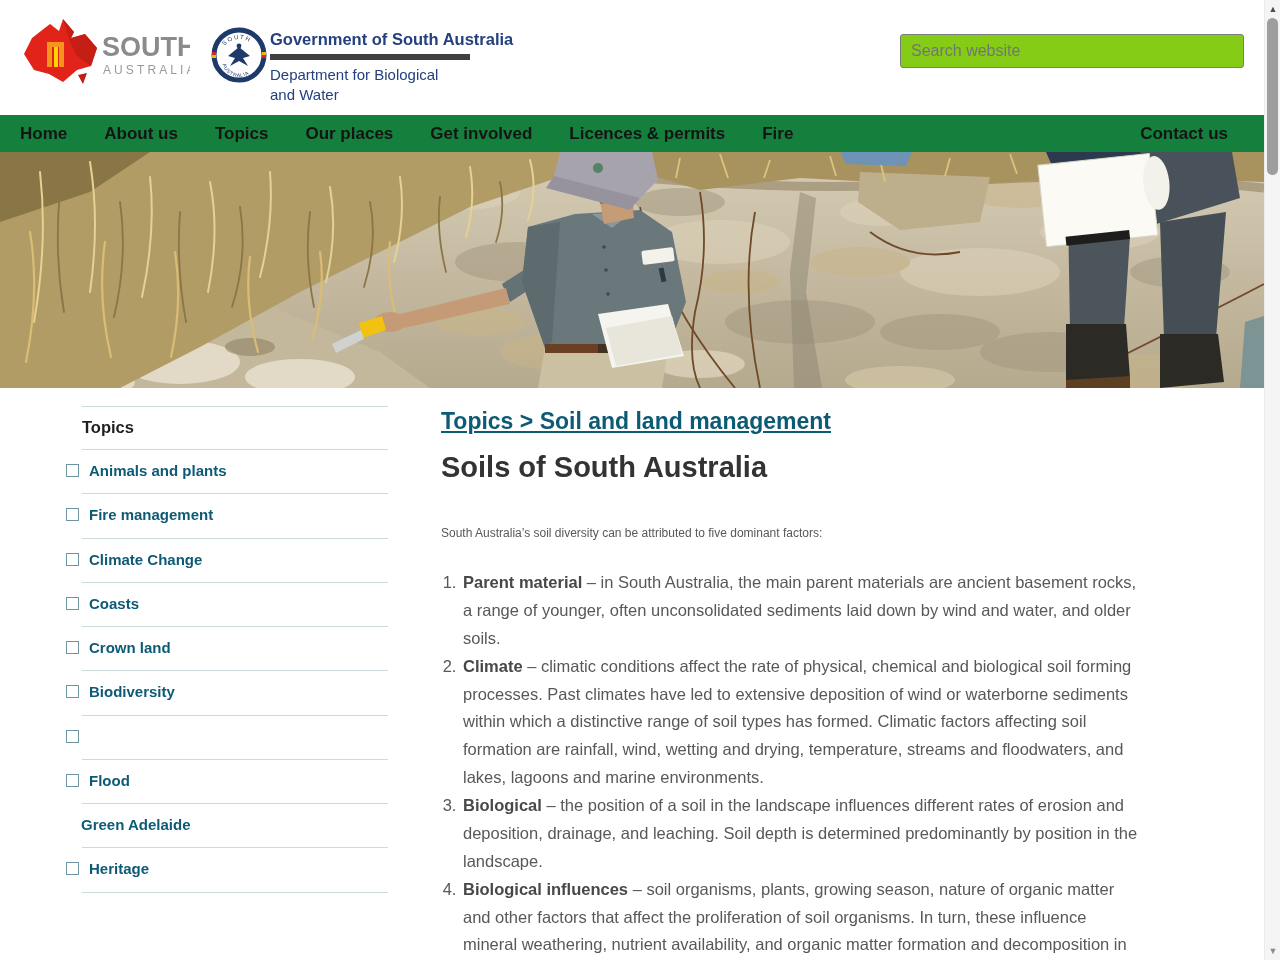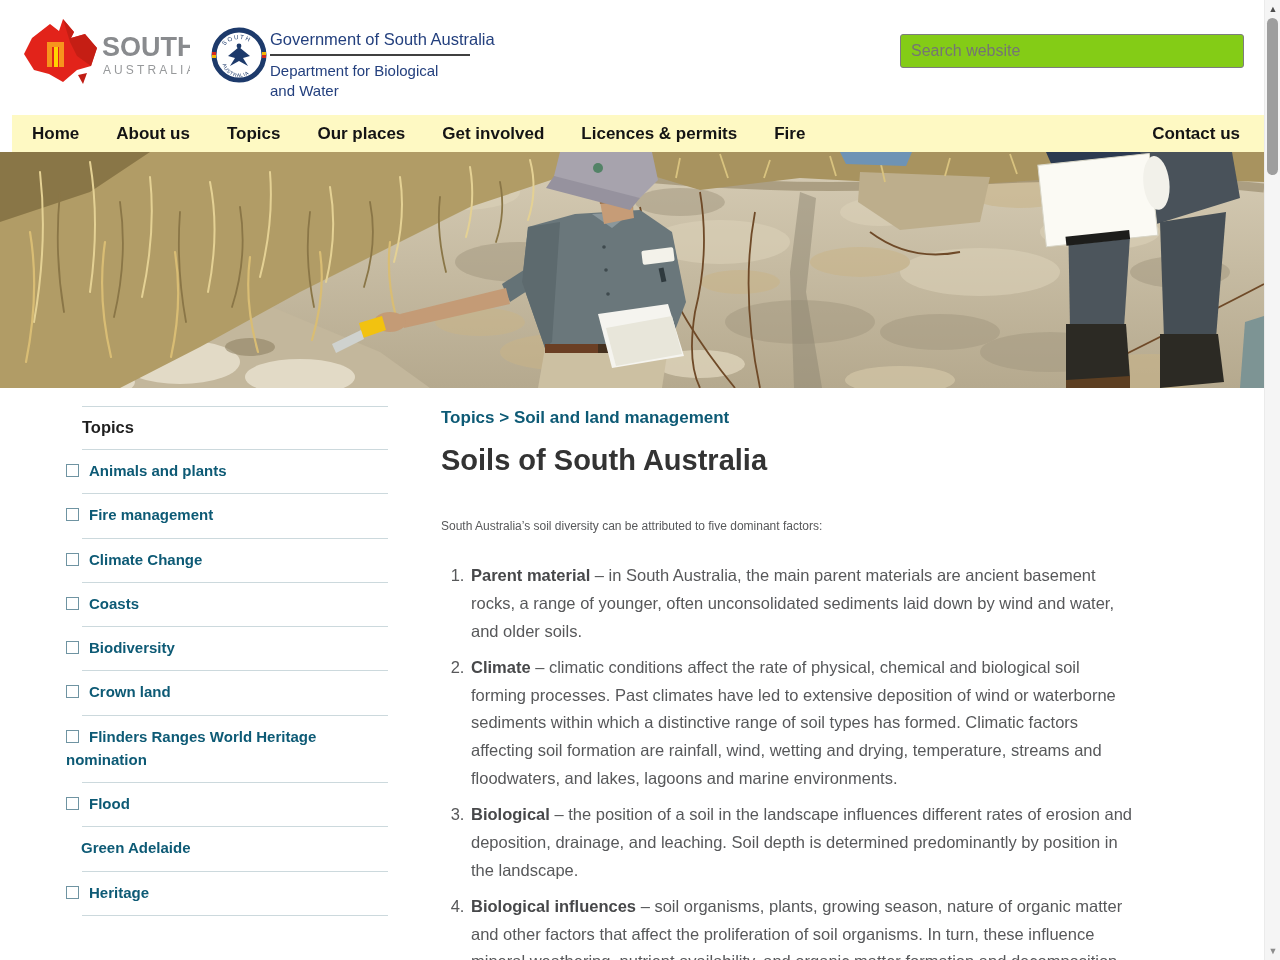--- a/index.html
+++ b/index.html
@@ -4,56 +4,56 @@
 <style>
   html,body{margin:0;padding:0;background:#fff;}
   .page{position:relative;width:1280px;height:960px;background:#fff;overflow:hidden;
         font-family:"Liberation Sans",sans-serif;}
 
   
   .header{position:absolute;left:0;top:0;width:1264px;height:115px;background:#fff;}
   .brand-logo{position:absolute;left:18px;top:12px;width:172px;height:80px;cursor:pointer;}
   .crest{position:absolute;left:211px;top:27px;width:56px;height:56px;cursor:pointer;}
   .gov-block{position:absolute;left:270px;top:30px;width:200px;color:#24407e;}
-  .gov-title{font-size:16.5px;font-weight:normal;padding-bottom:5px;border-bottom:2px solid #404040;white-space:nowrap;}
+  .gov-title{font-size:16.5px;font-weight:bold;padding-bottom:5px;border-bottom:6px solid #404040;white-space:nowrap;}
   .gov-dept{font-size:15px;line-height:1.35;padding-top:5px;}
   .search-input{position:absolute;left:900px;top:34px;width:344px;height:34px;box-sizing:border-box;
       border:1px solid #7d7d7d;border-radius:3px;padding:0 10px;font-size:16px;color:#333;
       font-family:"Liberation Sans",sans-serif;background:#84cc16;}
   .search-input::placeholder{color:#757575;opacity:1;}
 
   
-  .nav{position:absolute;left:12px;top:115px;width:1264px;height:37px;display:flex;align-items:center;
-       gap:37px;padding-left:20px;box-sizing:border-box;background:#fef9c3;}
+  .nav{position:absolute;left:0;top:115px;width:1264px;height:37px;display:flex;align-items:center;
+       gap:37px;padding-left:20px;box-sizing:border-box;background:#15803d;}
   .nav a{font-size:17px;font-weight:bold;color:#141414;text-decoration:none;white-space:nowrap;cursor:pointer;}
   .nav .nav-right{margin-left:auto;margin-right:36px;}
 
   
   .hero{position:absolute;left:0;top:152px;width:1264px;height:236px;overflow:hidden;}
   .hero svg{display:block;}
 
   
   .sidebar{position:absolute;left:66px;top:406px;width:322px;}
   .sidebar-heading{position:relative;margin:0;padding:12px 0 12px 16px;font-size:16.5px;font-weight:bold;color:#1f1f1f;}
   .sidebar-heading::before,.side-row::after{content:"";position:absolute;left:16px;right:0;top:0;height:1px;background:#ccd9dd;}
   .side-list{list-style:none;margin:0;padding:0;}
   .side-row{position:relative;padding:10px 0 11px 0;font-size:15px;font-weight:bold;line-height:1.55;}
   .side-row a{color:#0d5a75;text-decoration:none;cursor:pointer;}
   .side-row .bullet{display:inline-block;width:11px;height:11px;border:1.5px solid #6f94a2;
       margin:0 10px 0 0;vertical-align:-1px;background:#fff;}
   .side-row.no-bullet{padding-left:15px;}
 
   
   .main{position:absolute;left:441px;top:408px;width:700px;color:#57585a;}
-  .breadcrumb{font-size:17px;font-weight:bold;color:#0d5a75;margin:0 0 17px 0;cursor:pointer;}
+  .breadcrumb{font-size:23px;font-weight:bold;color:#0d5a75;margin:0 0 17px 0;cursor:pointer;text-decoration:underline;}
   .breadcrumb a{color:#0d5a75;text-decoration:none;}
   .page-title{font-size:29px;font-weight:bold;color:#333;margin:0 0 40px 0;line-height:1.1;}
   .intro{font-size:12px;margin:12px 0 26px 0;line-height:1.6;}
   .factor-list{margin:0;padding-left:20px;font-size:16.5px;line-height:1.69;}
-  .factor-list li{margin:8px;padding-left:2px;}
+  .factor-list li{margin:0;padding-left:2px;}
   .factor-list b{color:#47484a;}
 
   
   .scrollbar{position:absolute;right:0;top:0;width:16px;height:960px;background:#f5f5f5;border-left:1px solid #ebebeb;box-sizing:border-box;}
   .scroll-arrow{position:absolute;left:0;width:16px;height:14px;font-size:9px;line-height:14px;text-align:center;cursor:pointer;}
   .scroll-up{top:2px;color:#4d4d4d;}
   .scroll-down{bottom:2px;color:#8c8c8c;}
   .scroll-thumb{position:absolute;left:2px;top:18px;width:11px;height:157px;background:#9e9e9e;border-radius:6px;cursor:pointer;}
 </style>
 </head>
@@ -281,23 +281,23 @@
     </svg>
   </div>
 
   <aside class="sidebar">
     <h2 class="sidebar-heading">Topics</h2>
     <ul class="side-list">
       <li class="side-row"><span class="bullet"></span><a href="#">Animals and plants</a></li>
       <li class="side-row"><span class="bullet"></span><a href="#">Fire management</a></li>
       <li class="side-row"><span class="bullet"></span><a href="#">Climate Change</a></li>
       <li class="side-row"><span class="bullet"></span><a href="#">Coasts</a></li>
+      <li class="side-row"><span class="bullet"></span><a href="#">Crown land</a></li>
       <li class="side-row"><span class="bullet"></span><a href="#">Biodiversity</a></li>
-      <li class="side-row"><span class="bullet"></span><a href="#">Crown land</a></li>
-      <li class="side-row"><span class="bullet"></span><a href="#">Flinders Ranges World Heritage nomination</a></li>
+      <li class="side-row"><span class="bullet"></span></li>
       <li class="side-row"><span class="bullet"></span><a href="#">Flood</a></li>
       <li class="side-row no-bullet"><a href="#">Green Adelaide</a></li>
       <li class="side-row"><span class="bullet"></span><a href="#">Heritage</a></li>
       <li class="side-row"></li>
 
     </ul>
   </aside>
 
   <main class="main">
     <p class="breadcrumb"><a href="#">Topics &gt; Soil and land management</a></p>

